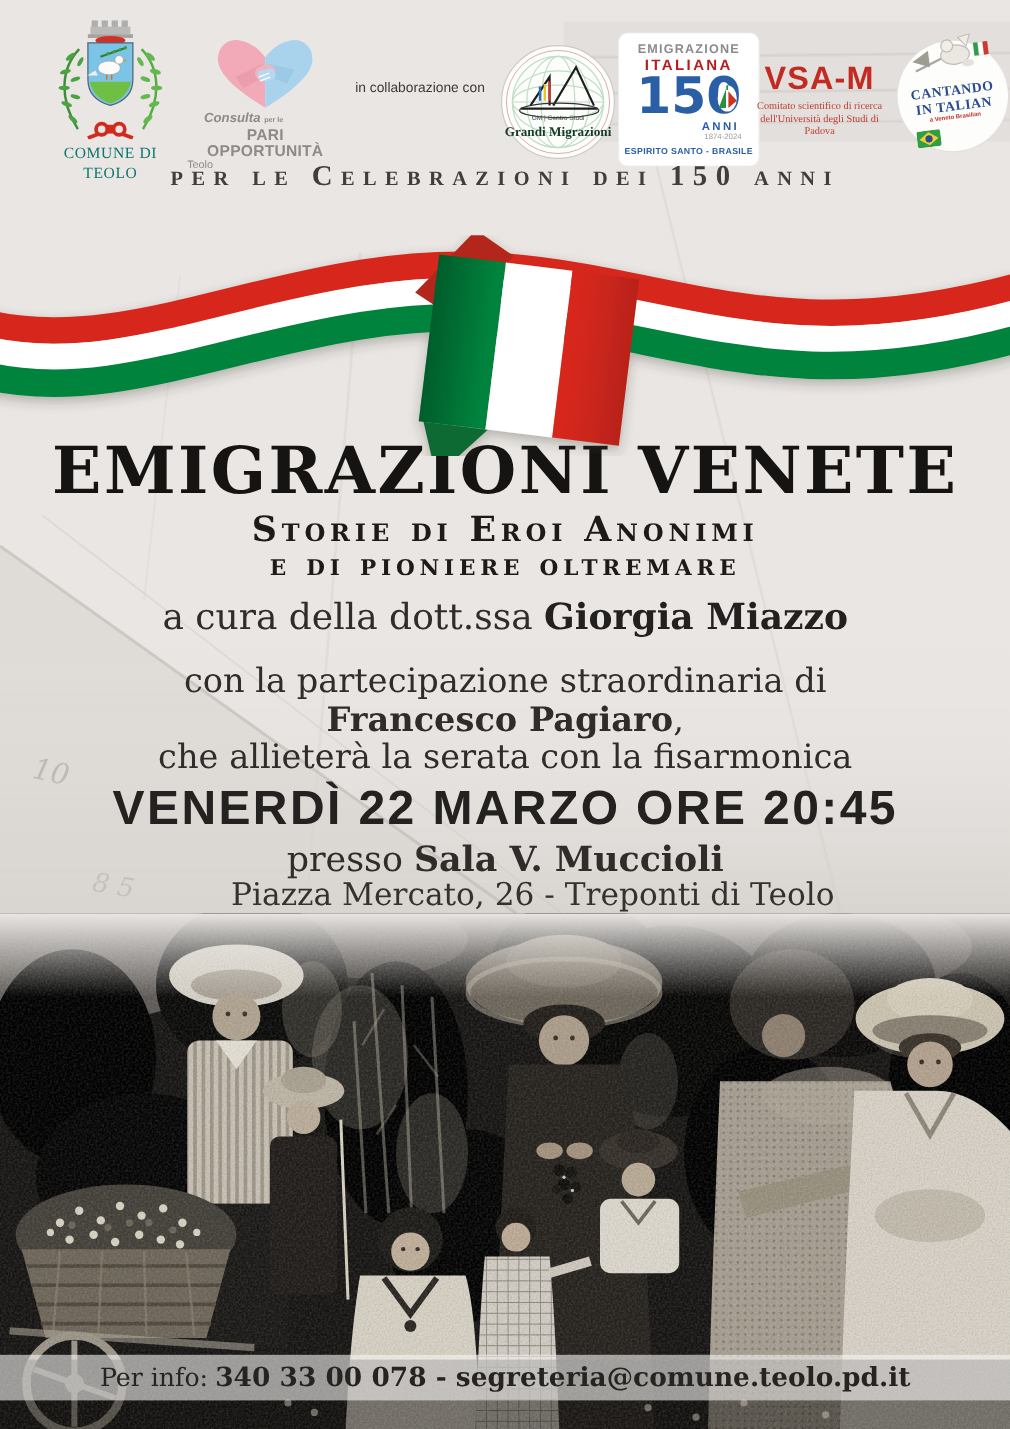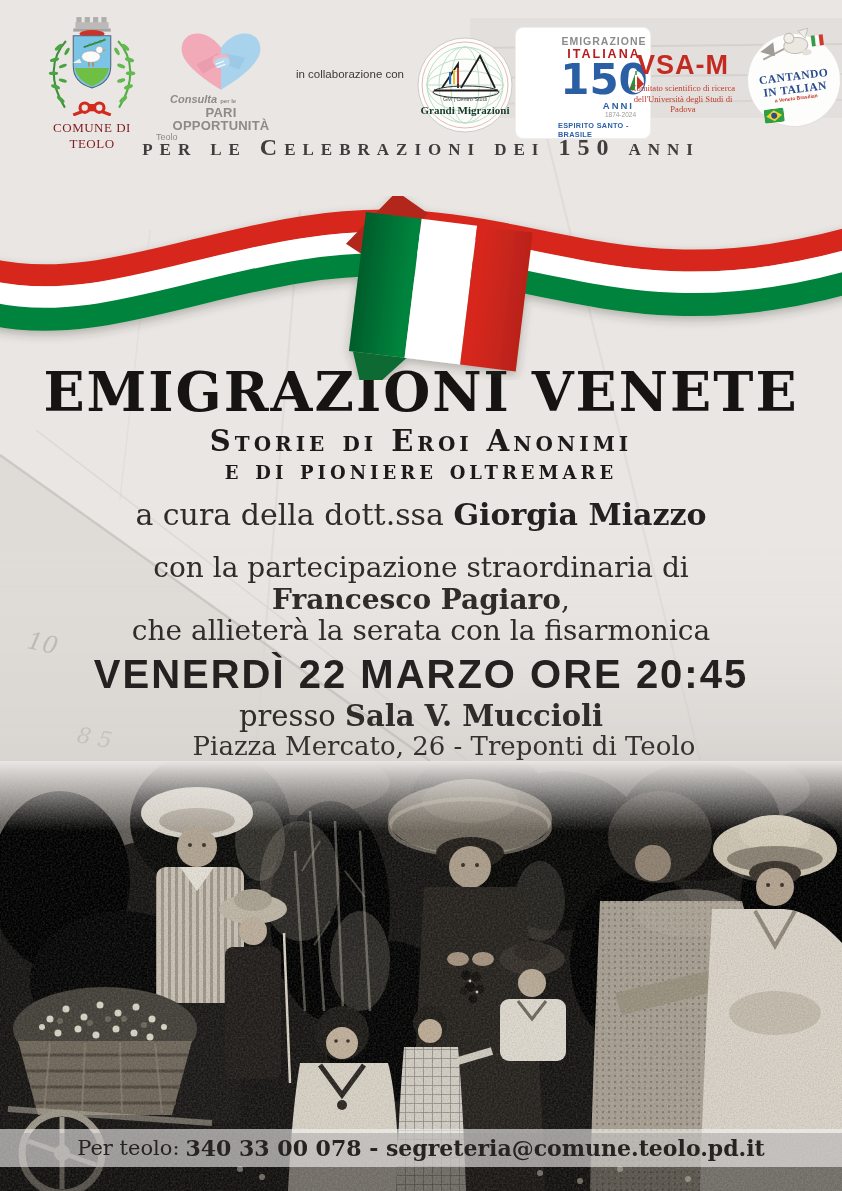--- a/index.html
+++ b/index.html
@@ -2,31 +2,31 @@
 <html><head>
 <meta charset="utf-8">
 <style>
   html,body{margin:0;padding:0;background:#cfcdca;}
   .poster{position:relative;width:842px;height:1191px;margin:0 auto;overflow:hidden;
           background:#e9e6e3;font-family:"DejaVu Serif",serif;}
   .abs{position:absolute;}
   .ctr{left:0;right:0;text-align:center;white-space:nowrap;}
 
   
-  .logo-caption{font-family:"Liberation Serif",serif;font-size:13px;color:#7f1d1d;letter-spacing:.5px;text-align:center;}
+  .logo-caption{font-family:"Liberation Serif",serif;font-size:13px;color:#0f766e;letter-spacing:.5px;text-align:center;}
   .pari-txt{font-family:"Liberation Sans",sans-serif;color:#8d8a88;text-align:center;line-height:1.05;}
   .pari-l1{font-size:11px;font-weight:bold;font-style:italic;}
   .pari-l1 small{font-size:6px;font-style:normal;}
   .pari-l2{font-size:13px;font-weight:bold;letter-spacing:.2px;}
   .pari-l3{font-size:9px;font-weight:normal;text-align:left;padding-right:10px;}
   .collab{font-family:"Liberation Sans",sans-serif;font-size:11.5px;color:#3c3a38;}
   .gm-small{font-family:"Liberation Sans",sans-serif;font-size:5.5px;color:#4a4a4a;}
   .gm-name{font-family:"Liberation Serif",serif;font-size:11px;font-weight:bold;color:#163a28;}
-  .card150{width:92px;height:110px;background:#fff;border-radius:7px;box-shadow:0 0 0 1px #eee;
-           display:flex;flex-direction:column;align-items:center;font-family:"Liberation Sans",sans-serif;padding-left:42px;}
+  .card150{width:116px;height:110px;background:#fff;border-radius:7px;box-shadow:0 0 0 1px #eee;
+           display:flex;flex-direction:column;align-items:center;font-family:"Liberation Sans",sans-serif;}
   .c150-w1{font-size:10.5px;font-weight:bold;color:#8b8b8b;letter-spacing:1px;margin-top:7px;}
   .c150-w2{font-size:12.5px;font-weight:bold;color:#b91c1c;letter-spacing:2px;}
   .c150-num{position:relative;font-size:42px;line-height:.92;font-weight:bold;color:#2a5fa6;font-family:"DejaVu Sans",sans-serif;}
   .c150-anni{font-size:9.5px;font-weight:bold;color:#2a5fa6;letter-spacing:2px;align-self:flex-end;margin-right:16px;}
   .c150-years{font-size:6.5px;color:#9a9a9a;align-self:flex-end;margin-right:14px;}
   .c150-foot{font-size:7.3px;font-weight:bold;color:#2a5fa6;margin-top:3px;letter-spacing:.3px;}
   .vsam{font-family:"Liberation Sans",sans-serif;text-align:center;}
   .vsam-name{font-size:27px;font-weight:800;color:#c32b22;letter-spacing:1px;line-height:1;}
   .vsam-desc{font-family:"Liberation Serif",serif;font-size:8.6px;color:#c0392b;line-height:1.25;margin-top:4px;}
   .cant{width:92px;height:92px;border-radius:50%;background:#fdfdfc;box-shadow:0 0 0 1px #e2e0de;transform:rotate(-7deg);}
@@ -497,17 +497,17 @@
         <circle cx="688" cy="418" r="3"></circle>
     </g>
 
     <rect width="842" height="430" filter="url(#gLight)" opacity=".26"></rect>
     <rect width="842" height="430" filter="url(#gDark)" opacity=".2"></rect>
 
     <rect width="842" height="70" fill="url(#fadeTop)"></rect>
   </svg>
 
   <div class="footer-band">
-    <span class="pfx">Per teolo:</span>
+    <span class="pfx">Per info:</span>
     <span class="cnt">340 33 00 078 - segreteria@comune.teolo.pd.it</span>
   </div>
 
 </div>
 
 </body></html>

